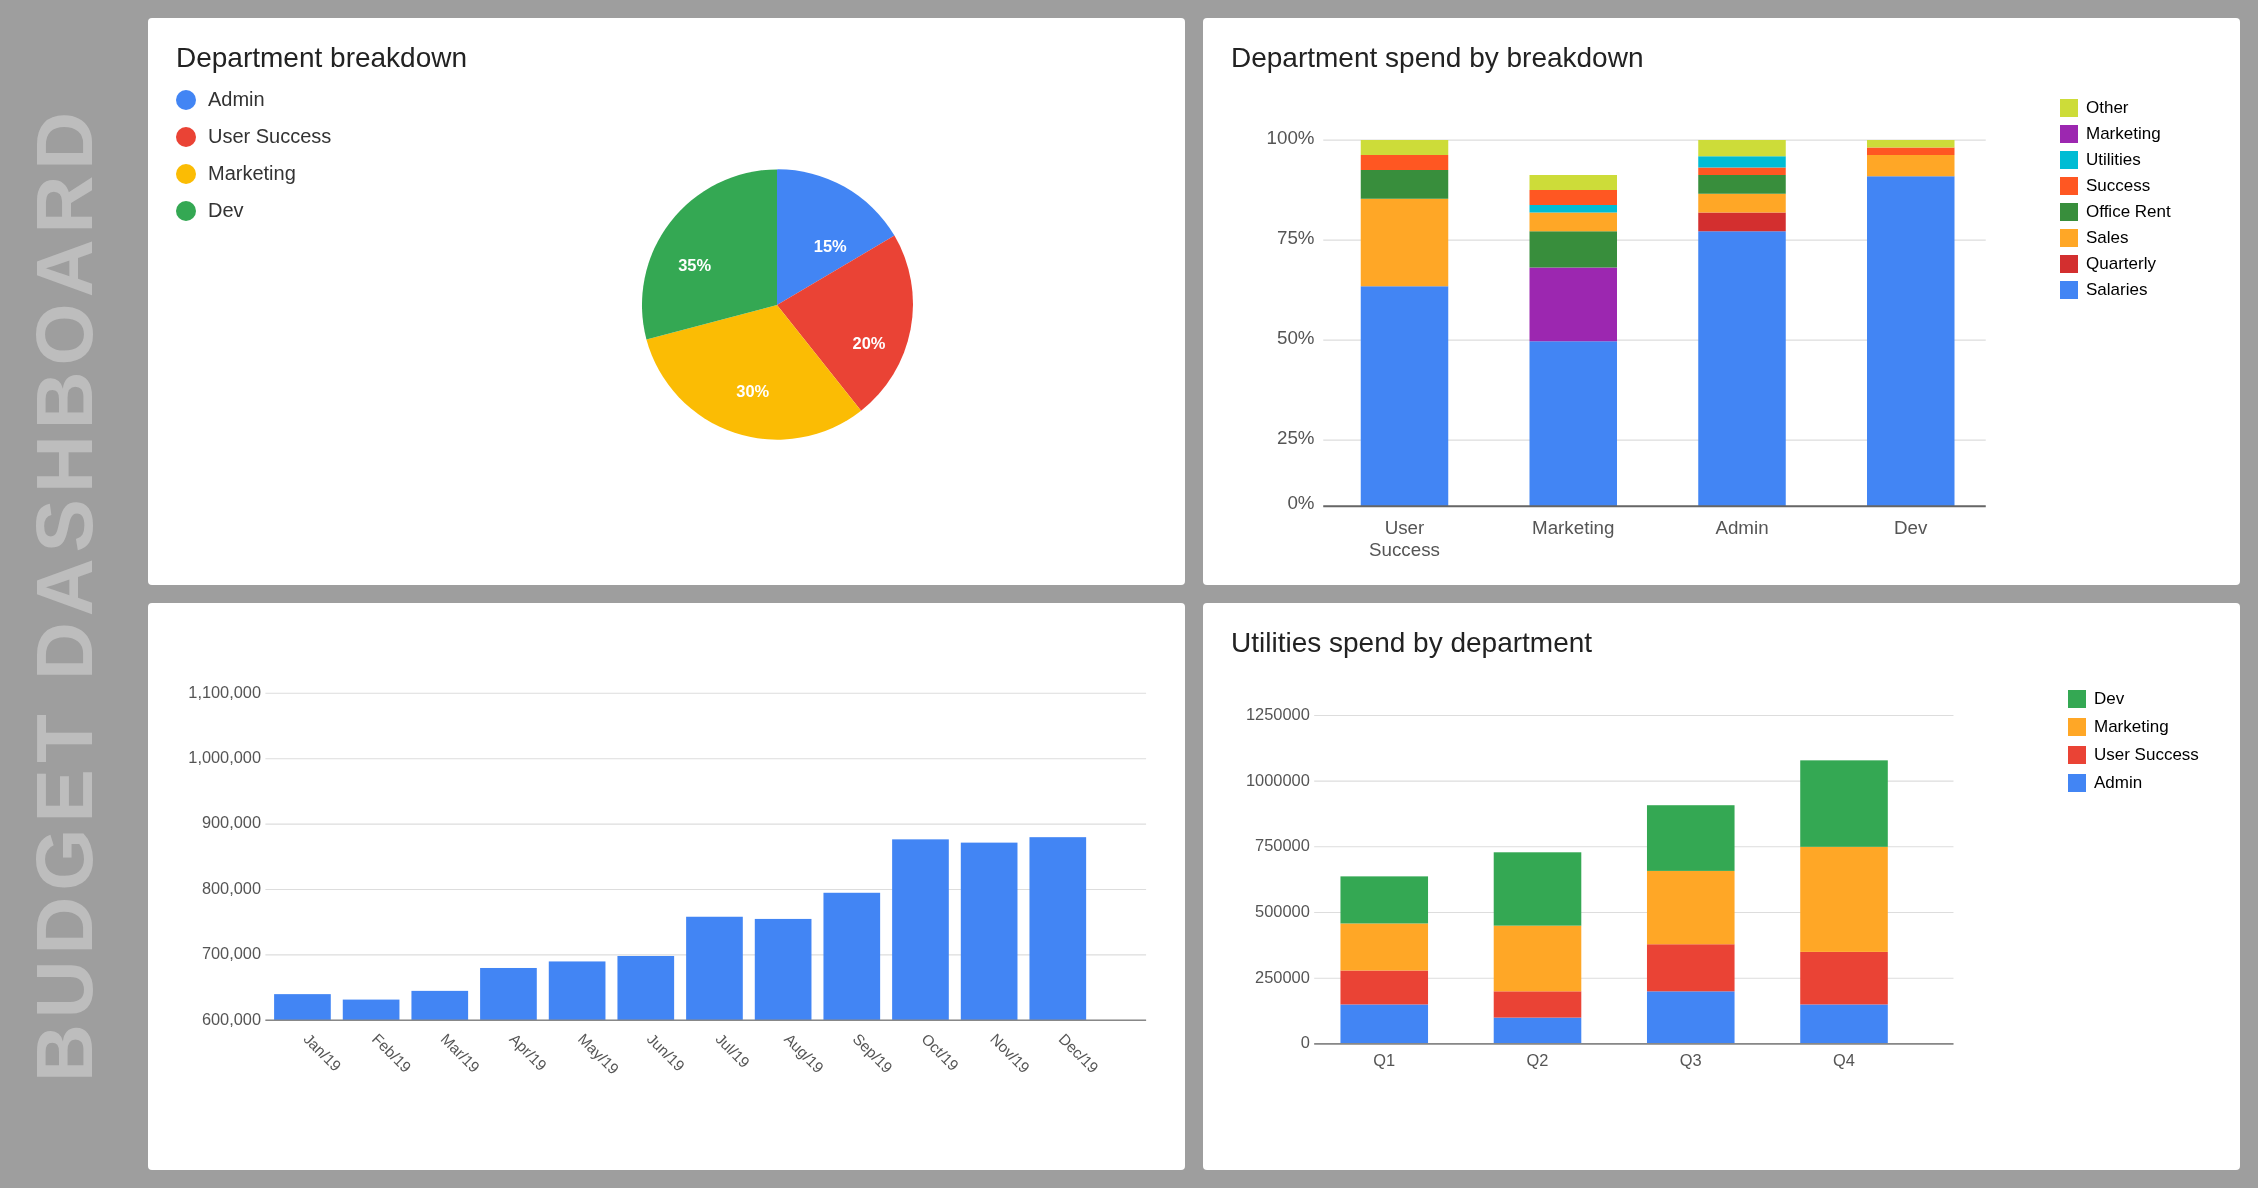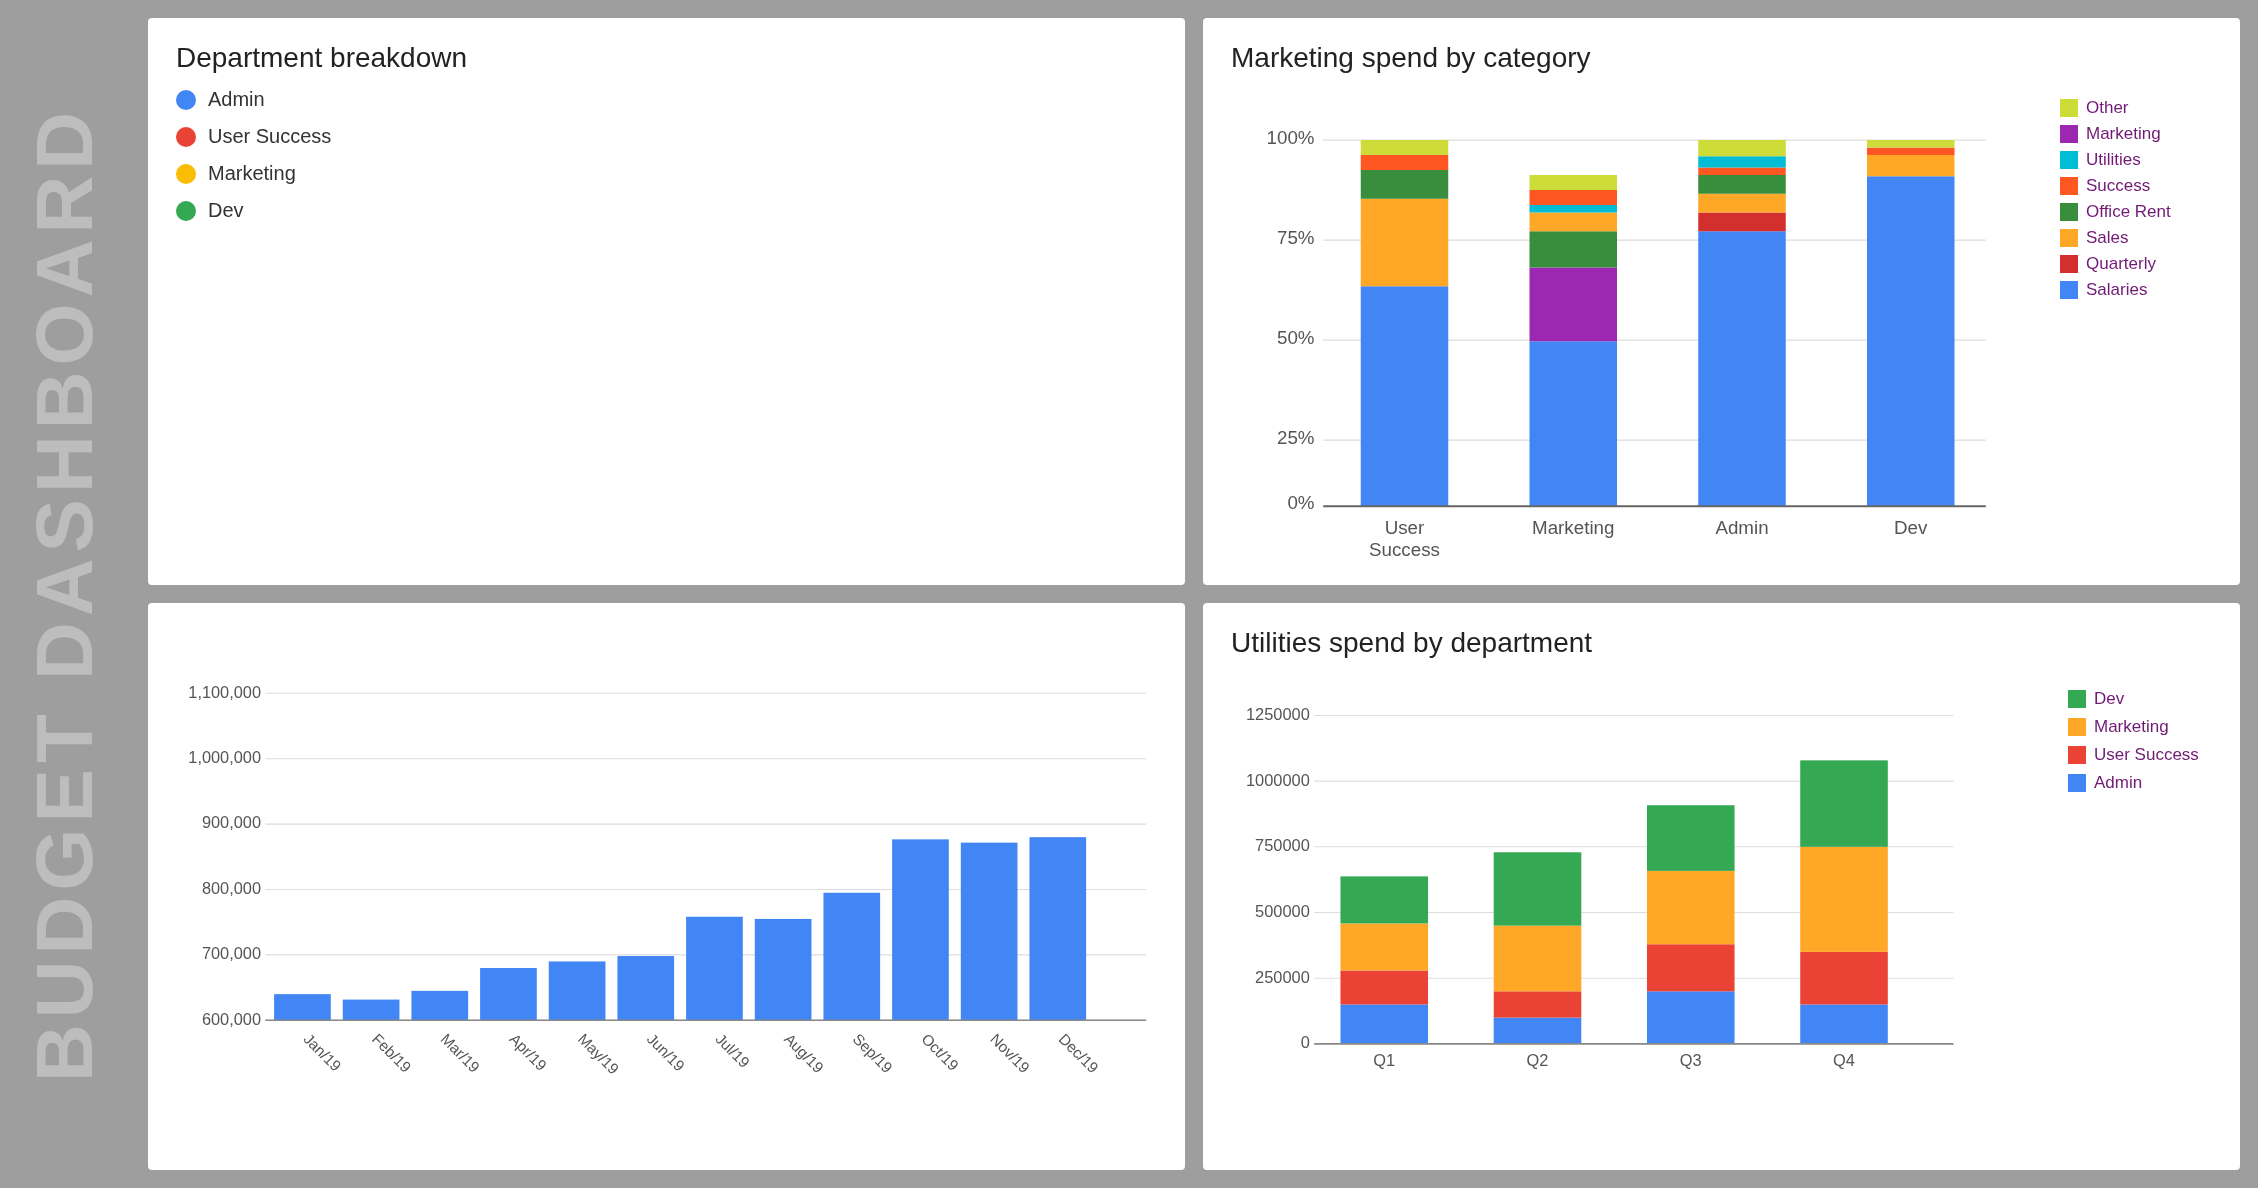--- a/index.html
+++ b/index.html
@@ -60,21 +60,21 @@
 
     
     .pie-card { flex-direction: row; align-items: center; }
     .pie-legend { margin-top: 10px; min-width: 200px; }
     .legend-item { display: flex; align-items: center; margin-bottom: 14px; font-size: 20px; color: #333; }
     .legend-dot { width: 20px; height: 20px; border-radius: 50%; margin-right: 12px; flex-shrink: 0; }
     .pie-container { flex: 1; display: flex; align-items: center; justify-content: center; }
     .pie-svg { width: 310px; height: 310px; }
     .stacked-chart-legend { min-width: 170px; display: flex; flex-direction: column; justify-content: flex-start; gap: 6px; padding-left: 18px; padding-top: 10px; }
     .legend-sq { width: 18px; height: 18px; margin-right: 8px; flex-shrink: 0; }
-    .legend-row { display: flex; align-items: center; font-size: 17px; color: #701a75; }
+    .legend-row { display: flex; align-items: center; font-size: 17px; color: #000000; }
 
     .axis-label { font-size: 15px; fill: #555; }
     .pie-label { font-size: 17px; fill: white; font-weight: bold; }
   </style>
 </head>
 <body>
 
 <div class="sidebar-title">
   <span>BUDGET DASHBOARD</span>
 </div>
@@ -96,24 +96,44 @@
         <div class="legend-item">
           <div class="legend-dot" style="background:#FBBC04;"></div>
           <span>Marketing</span>
         </div>
         <div class="legend-item">
           <div class="legend-dot" style="background:#34A853;"></div>
           <span>Dev</span>
         </div>
       </div>
     </div>
+    <div class="pie-container" style="margin-left:220px;">
+      <svg class="pie-svg" viewBox="0 0 320 320">
+
+        <g transform="translate(160,160)">
+
+          <path d="M0,0 L0,-140 A140,140 0 0,1 121.24,-71.68 Z" fill="#4285F4"></path>
+
+          <path d="M0,0 L121.24,-71.68 A140,140 0 0,1 86.82,109.09 Z" fill="#EA4335"></path>
+
+          <path d="M0,0 L86.82,109.09 A140,140 0 0,1 -134.78,35.56 Z" fill="#FBBC04"></path>
+
+          <path d="M0,0 L-134.78,35.56 A140,140 0 0,1 0,-140 Z" fill="#34A853"></path>
+
+          <text x="55" y="-55" text-anchor="middle" class="pie-label">15%</text>
+          <text x="95" y="45" text-anchor="middle" class="pie-label">20%</text>
+          <text x="-25" y="95" text-anchor="middle" class="pie-label">30%</text>
+          <text x="-85" y="-35" text-anchor="middle" class="pie-label">35%</text>
+        </g>
+      </svg>
+    </div>
   </div>
 
   <div class="card" style="flex-direction:column;">
-    <div class="card-title">Marketing spend by category</div>
+    <div class="card-title">Department spend by breakdown</div>
     <div style="display:flex;flex:1;min-height:0;">
 
       <div style="flex:1;position:relative;margin-left:36px;">
         <svg width="100%" height="100%" viewBox="0 0 620 330">
 
           <text x="38" y="18" text-anchor="end" class="axis-label">100%</text>
           <text x="38" y="98" text-anchor="end" class="axis-label">75%</text>
           <text x="38" y="178" text-anchor="end" class="axis-label">50%</text>
           <text x="38" y="258" text-anchor="end" class="axis-label">25%</text>
           <text x="38" y="310" text-anchor="end" class="axis-label">0%</text>

